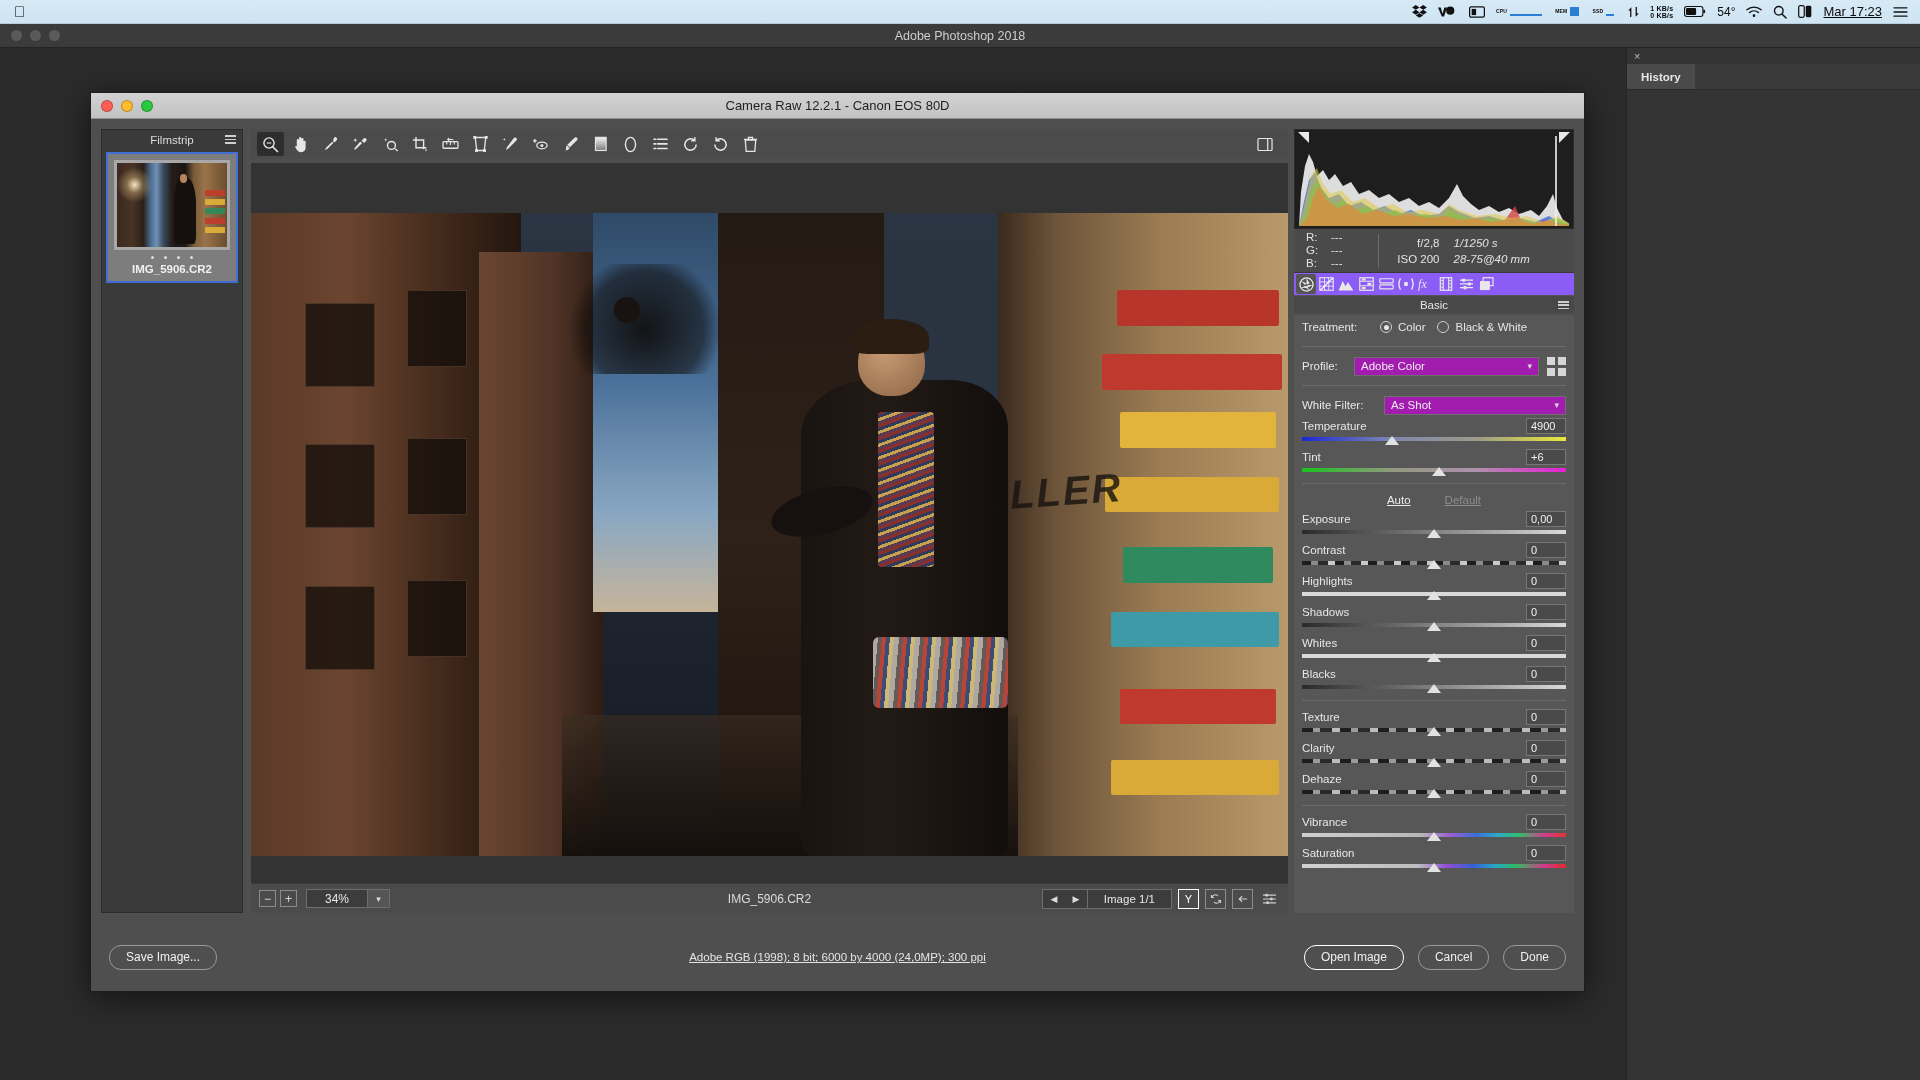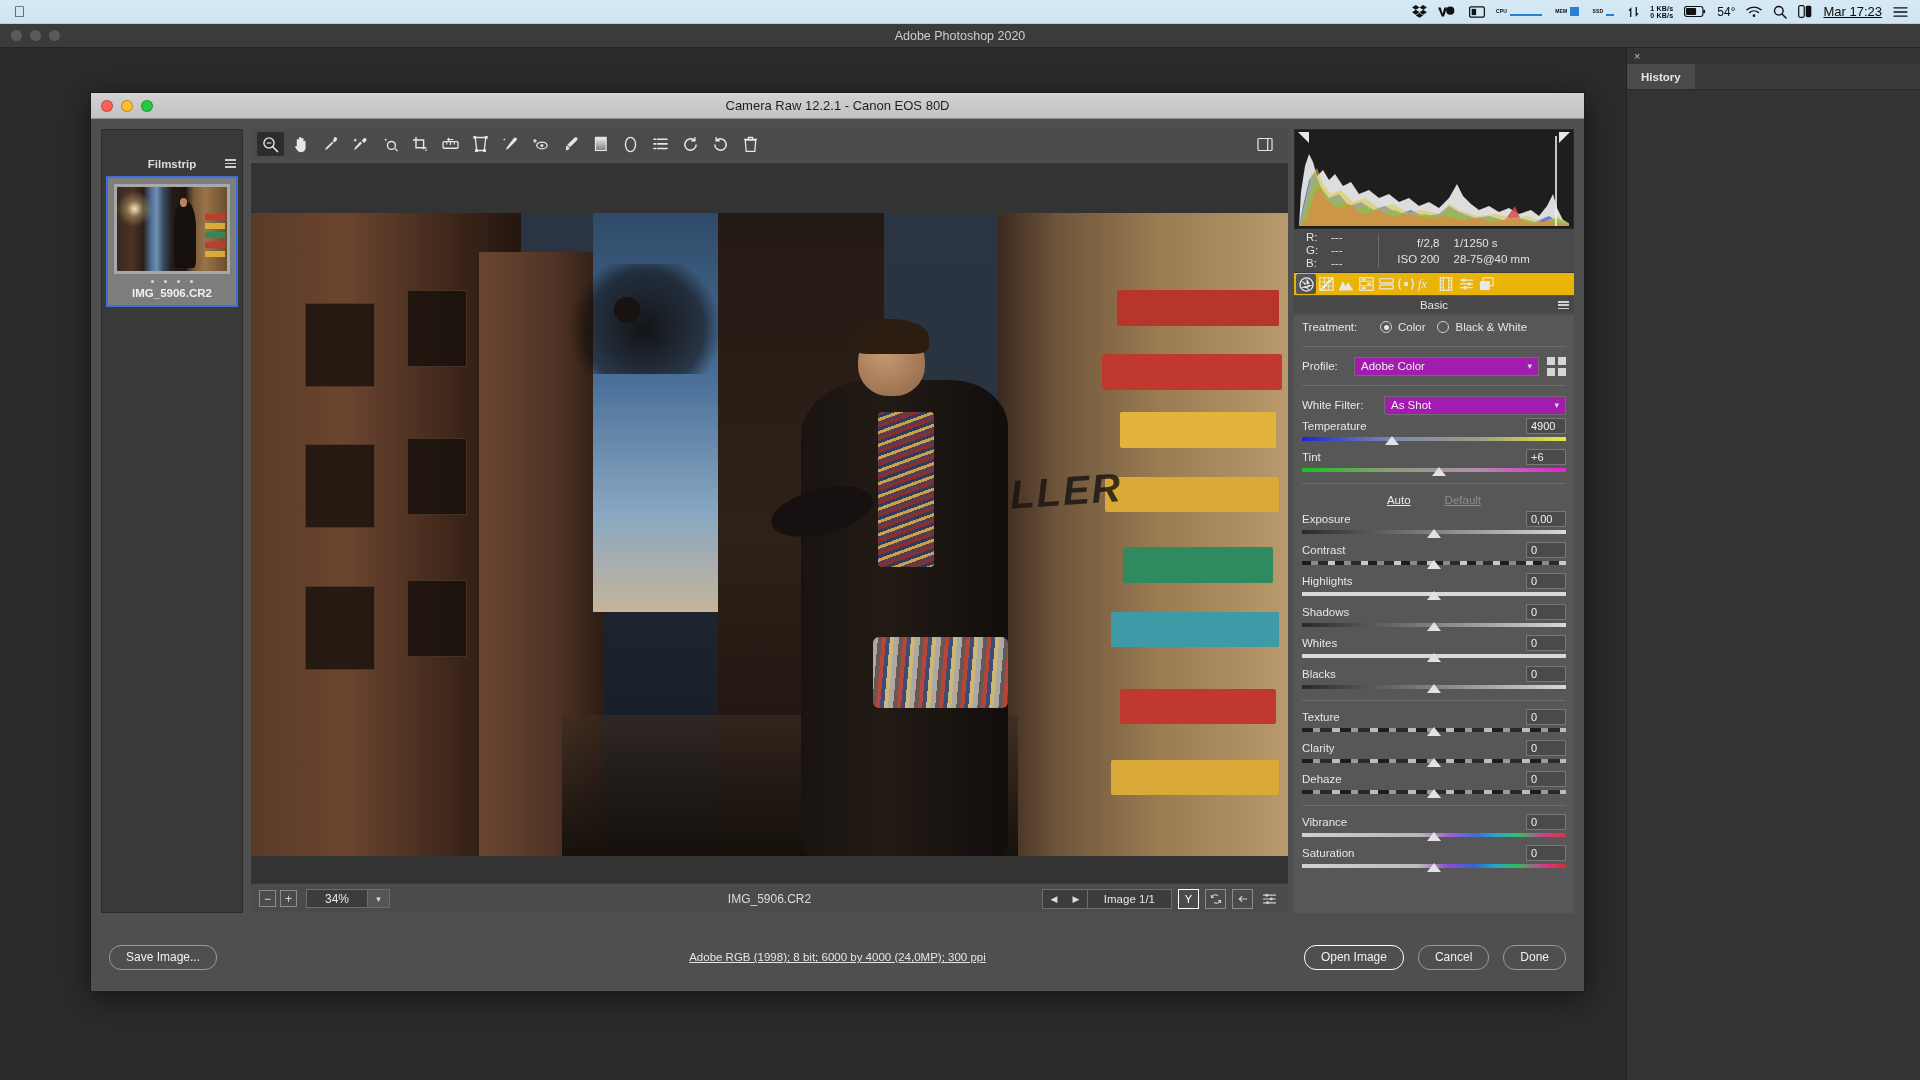--- a/index.html
+++ b/index.html
@@ -93,21 +93,21 @@
   }
   #acr-body { position: absolute; top: 26px; left: 0; right: 0; bottom: 0; background: #4f4f4f; }
 
   
   #filmstrip {
     position: absolute; top: 10px; left: 10px; width: 142px; bottom: 78px;
     background: #3a3a3a; border: 1px solid #2c2c2c;
   }
   #filmstrip-header {
     height: 20px; display: flex; align-items: center; justify-content: center;
-    color: #dcdcdc; font-size: 11.5px; font-weight: bold; position: relative; margin-top: 24px;
+    color: #dcdcdc; font-size: 11.5px; font-weight: normal; position: relative;
   }
   #filmstrip-menu { position: absolute; right: 6px; top: 5px; width: 11px; height: 9px; display: flex; flex-direction: column; justify-content: space-between; }
   #filmstrip-menu i { display:block; height: 1.6px; background: #cfcfcf; }
   #thumb-card {
     margin: 2px 4px; border: 2px solid #3f6fd6; background: #7d7d7d;
     padding: 6px 6px 2px 6px;
   }
   #thumb-img {
     width: 100%; height: 90px; border: 3px solid #a8a8a8;
     background:
@@ -263,24 +263,24 @@
     height: 44px; background: #4a4a4a; display: flex; align-items: center;
     font-size: 11.5px; color: #e2e2e2; border-bottom: 1px solid #393939;
   }
   #rgb-col { width: 84px; padding-left: 12px; line-height: 13px; }
   #rgb-col div { display: flex; gap: 12px; }
   #rgb-col b { font-weight: normal; width: 13px; }
   #exif-sep { width: 1px; height: 34px; background: #6a6a6a; }
   #exif-col { flex: 1; text-align: center; line-height: 16px; }
   #exif-col span { display: inline-block; }
   .exif-a { width: 52px; text-align: right; margin-right: 14px; }
-  .exif-b { width: 112px; text-align: left; }
+  .exif-b { width: 112px; text-align: left; font-style: italic; }
 
   #tabstrip {
-    height: 22px; background: #eab308; display: flex; align-items: center; padding-left: 2px;
+    height: 22px; background: #8b5cf6; display: flex; align-items: center; padding-left: 2px;
   }
   .ptab { width: 20px; height: 20px; display: flex; align-items: center; justify-content: center; border-radius: 2px; }
   .ptab.active { background: #555; }
   #panel-header {
     height: 18px; background: #484848; display: flex; align-items: center; justify-content: center;
     position: relative; color: #e4e4e4; font-size: 11.5px; border-top: 1px solid #555;
   }
   #panel-menu { position: absolute; right: 5px; top: 5px; width: 11px; height: 8px; display: flex; flex-direction: column; justify-content: space-between; }
   #panel-menu i { height: 1.5px; background: #cfcfcf; display: block; }
   #basic-panel {
@@ -431,21 +431,21 @@
   </div>
 </div>
 
 <div id="ps-window">
   <div id="ps-titlebar">
     <div class="traffic">
       <span></span>
       <span></span>
       <span></span>
     </div>
-    <div id="ps-title">Adobe Photoshop 2020</div>
+    <div id="ps-title">Adobe Photoshop 2018</div>
   </div>
   <div id="ps-canvas-bg"></div>
 
   <div id="right-dock">
     <div id="dock-close">×</div>
     <div id="history-tabrow">
       <div id="history-tab">History</div>
     </div>
     <div id="history-body"></div>
   </div>

